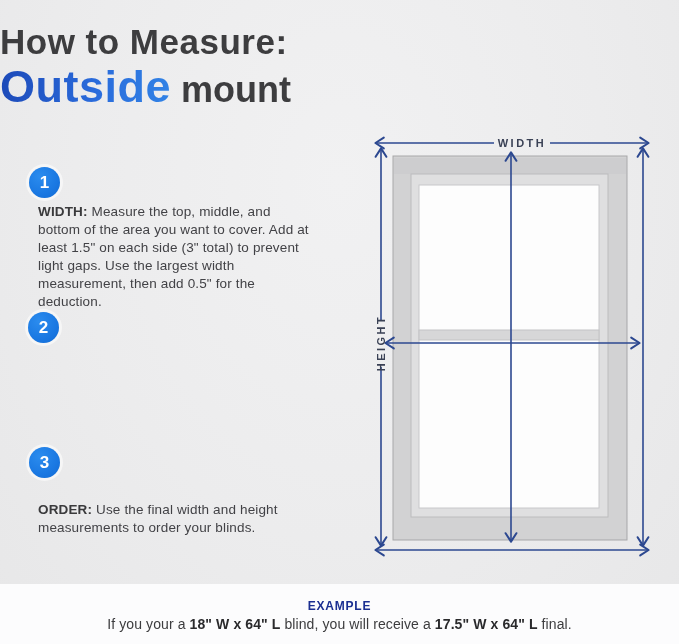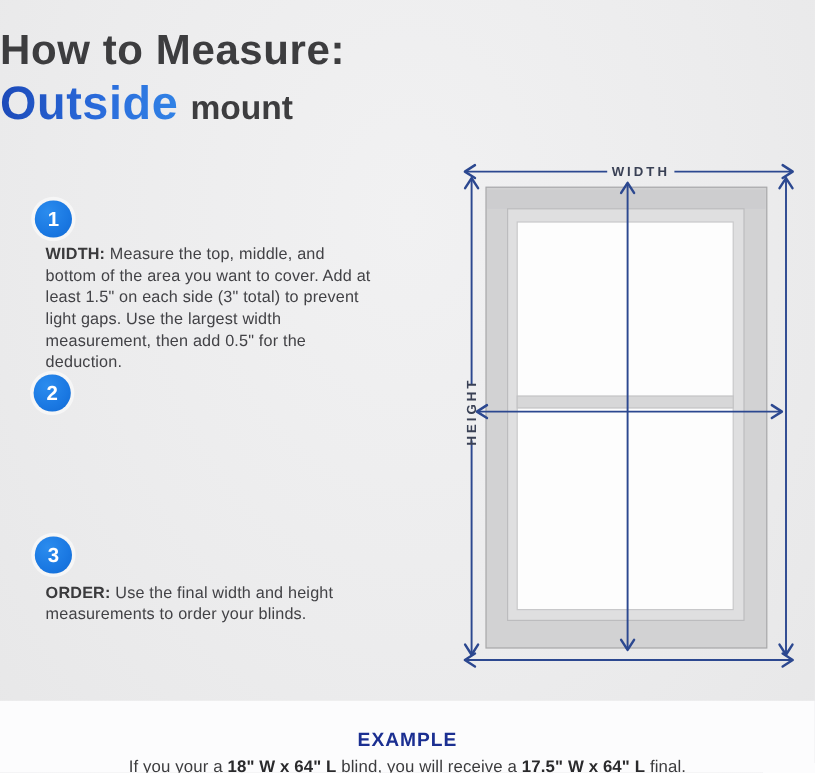--- a/index.html
+++ b/index.html
@@ -15,26 +15,26 @@
     background: radial-gradient(ellipse at 50% 28%, #f1f1f2 0%, #ececed 55%, #e7e7e8 100%);
   }
 
   
   .header { position: absolute; top: 22px; left: 0; width: 100%; text-align: left; }
   .title-line1 {
     font-size: 35px; font-weight: 700; color: #3d3d3f; letter-spacing: 0.5px; line-height: 40px;
   }
   .title-line2 { margin-top: 1px; line-height: 48px; }
   .title-accent {
-    font-size: 39px; font-weight: 800; color: #2160d4; letter-spacing: 0.5px;
+    font-size: 45px; font-weight: 800; color: #2160d4; letter-spacing: 0.5px;
     background: linear-gradient(95deg, #1c49b8 0%, #2a6bdb 55%, #3183e6 100%);
     -webkit-background-clip: text; background-clip: text;
     -webkit-text-fill-color: transparent;
   }
-  .title-rest { font-size: 28px; font-weight: 700; color: #3d3d3f; margin-left: 10px; }
+  .title-rest { font-size: 36px; font-weight: 700; color: #3d3d3f; margin-left: 10px; }
 
   
   .step-circle {
     position: absolute; width: 31px; height: 31px; border-radius: 50%;
     background: radial-gradient(circle at 35% 30%, #2b8cee 0%, #1a78e2 60%, #116ad4 100%);
     color: #ffffff; font-size: 17px; font-weight: 700;
     display: flex; align-items: center; justify-content: center;
     box-shadow: 0 0 0 3px rgba(255,255,255,0.55);
   }
   .step-text {
@@ -42,37 +42,37 @@
     font-size: 13.5px; line-height: 18px; color: #424246; letter-spacing: 0.15px;
   }
   .step-label { font-weight: 700; color: #3a3a3c; text-align: right; }
   .step-body { white-space: pre-line; }
 
   #circle-1 { left: 29px; top: 167px; }
   #text-1   { left: 38px; top: 203px; }
   #circle-2 { left: 28px; top: 312px; }
   #text-2   { left: 38px; top: 346px; }
   #circle-3 { left: 29px; top: 447px; }
-  #text-3   { left: 38px; top: 485px; }
+  #text-3   { left: 38px; top: 501px; }
 
   
-  .diagram { position: absolute; left: 378px; top: 128px; width: 292px; height: 450px; }
+  .diagram { position: absolute; left: 366px; top: 128px; width: 292px; height: 450px; }
   .diagram svg { display: block; }
   .dim-label {
     font-family: "Liberation Sans", sans-serif;
     font-size: 11px; font-weight: 700; letter-spacing: 2.5px; fill: #3a4155;
   }
 
   
   .example-strip {
     position: absolute; left: 0; top: 584px; width: 679px; height: 60px;
     background: #fcfcfd; text-align: center;
   }
   .example-title {
-    margin-top: 25px; font-size: 16px; font-weight: 700; letter-spacing: 0.8px; color: #1b2f91;
+    margin-top: 15px; font-size: 12px; font-weight: 700; letter-spacing: 0.8px; color: #1b2f91;
   }
   .example-line { margin-top: 3px; font-size: 14px; color: #3c3c3e; letter-spacing: 0.1px; }
   .example-line .bold { font-weight: 700; color: #2a2a2c; }
 </style>
 </head>
 <body>
 
 <div class="canvas">
 
   <div class="header">

